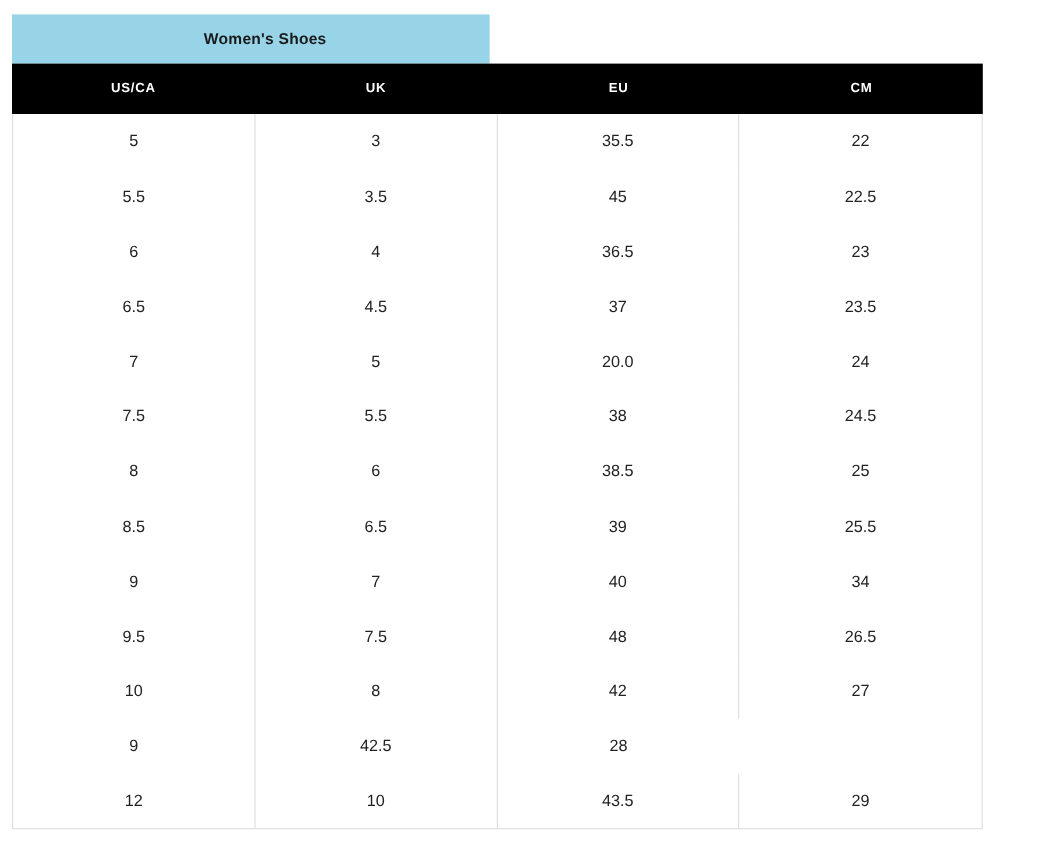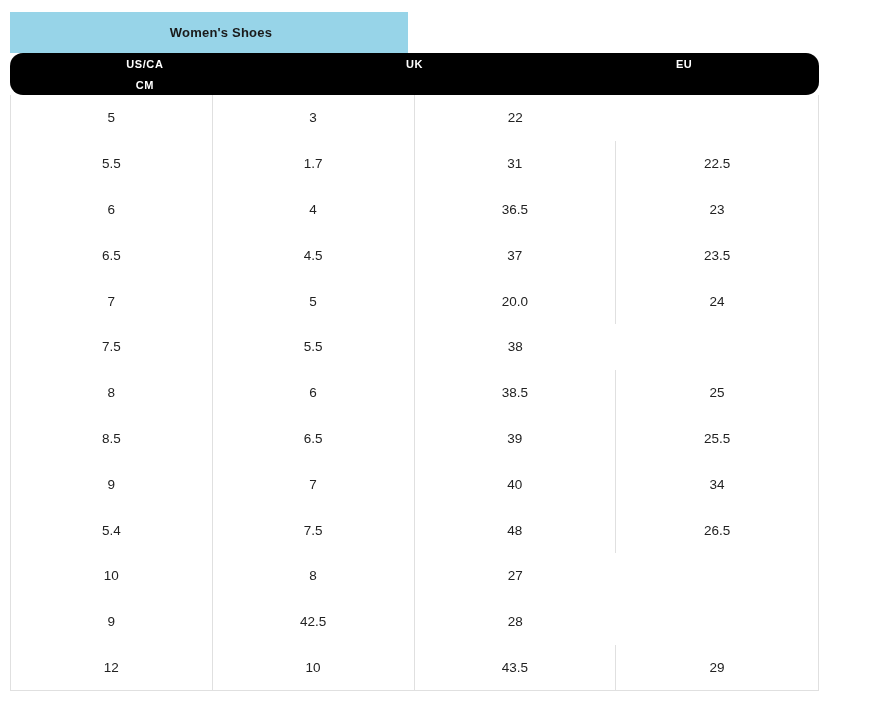--- a/index.html
+++ b/index.html
@@ -44,23 +44,22 @@
     margin-left: 24px;
   }
   .table-header {
     position: absolute;
     left: 10px;
     top: 53px;
     width: 809px;
     height: 42px;
     background: var(--header-bg);
     display: grid;
-    grid-template-columns: repeat(3, 1fr);
+    grid-template-columns: repeat(4, 1fr);
     align-items: center;
-    border-radius: 13px;
   }
   .table-header .col-header {
     text-align: center;
     color: var(--header-text);
     font-size: 11px;
     font-weight: bold;
     letter-spacing: 0.6px;
   }
   .table-body {
     position: absolute;
@@ -101,26 +100,27 @@
       <div class="col-header">UK</div>
       <div class="col-header">EU</div>
       <div class="col-header">CM</div>
     </div>
 
   <div class="table-body">
 
   <div class="table-row">
         <div class="table-cell">5</div>
         <div class="table-cell">3</div>
+        <div class="table-cell">35.5</div>
         <div class="table-cell">22</div>
       </div>
       <div class="table-row">
         <div class="table-cell">5.5</div>
-        <div class="table-cell">1.7</div>
-        <div class="table-cell">31</div>
+        <div class="table-cell">3.5</div>
+        <div class="table-cell">45</div>
         <div class="table-cell">22.5</div>
       </div>
       <div class="table-row">
         <div class="table-cell">6</div>
         <div class="table-cell">4</div>
         <div class="table-cell">36.5</div>
         <div class="table-cell">23</div>
       </div>
       <div class="table-row">
         <div class="table-cell">6.5</div>
@@ -131,48 +131,50 @@
       <div class="table-row">
         <div class="table-cell">7</div>
         <div class="table-cell">5</div>
         <div class="table-cell">20.0</div>
         <div class="table-cell">24</div>
       </div>
       <div class="table-row">
         <div class="table-cell">7.5</div>
         <div class="table-cell">5.5</div>
         <div class="table-cell">38</div>
+        <div class="table-cell">24.5</div>
       </div>
       <div class="table-row">
         <div class="table-cell">8</div>
         <div class="table-cell">6</div>
         <div class="table-cell">38.5</div>
         <div class="table-cell">25</div>
       </div>
       <div class="table-row">
         <div class="table-cell">8.5</div>
         <div class="table-cell">6.5</div>
         <div class="table-cell">39</div>
         <div class="table-cell">25.5</div>
       </div>
       <div class="table-row">
         <div class="table-cell">9</div>
         <div class="table-cell">7</div>
         <div class="table-cell">40</div>
         <div class="table-cell">34</div>
       </div>
       <div class="table-row">
-        <div class="table-cell">5.4</div>
+        <div class="table-cell">9.5</div>
         <div class="table-cell">7.5</div>
         <div class="table-cell">48</div>
         <div class="table-cell">26.5</div>
       </div>
       <div class="table-row">
         <div class="table-cell">10</div>
         <div class="table-cell">8</div>
+        <div class="table-cell">42</div>
         <div class="table-cell">27</div>
       </div>
       <div class="table-row">
         <div class="table-cell">9</div>
         <div class="table-cell">42.5</div>
         <div class="table-cell">28</div>
       </div>
       <div class="table-row">
         <div class="table-cell">12</div>
         <div class="table-cell">10</div>

